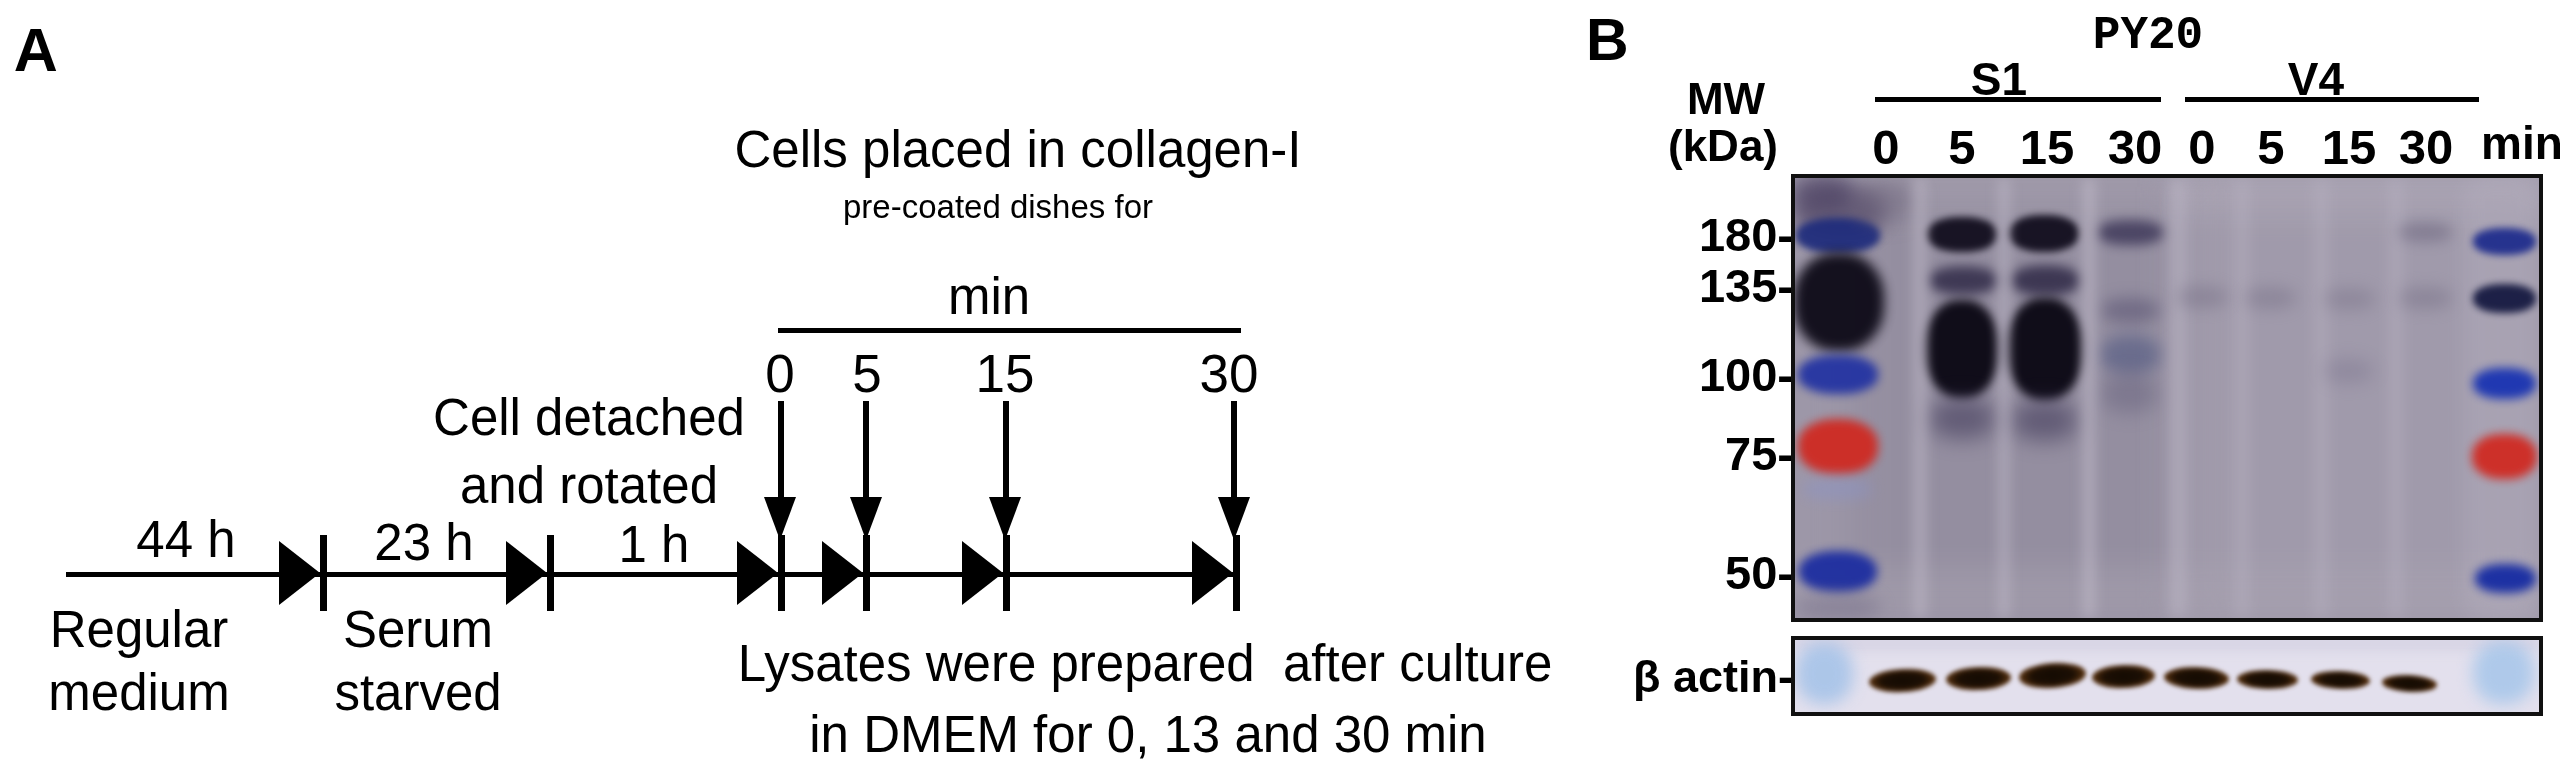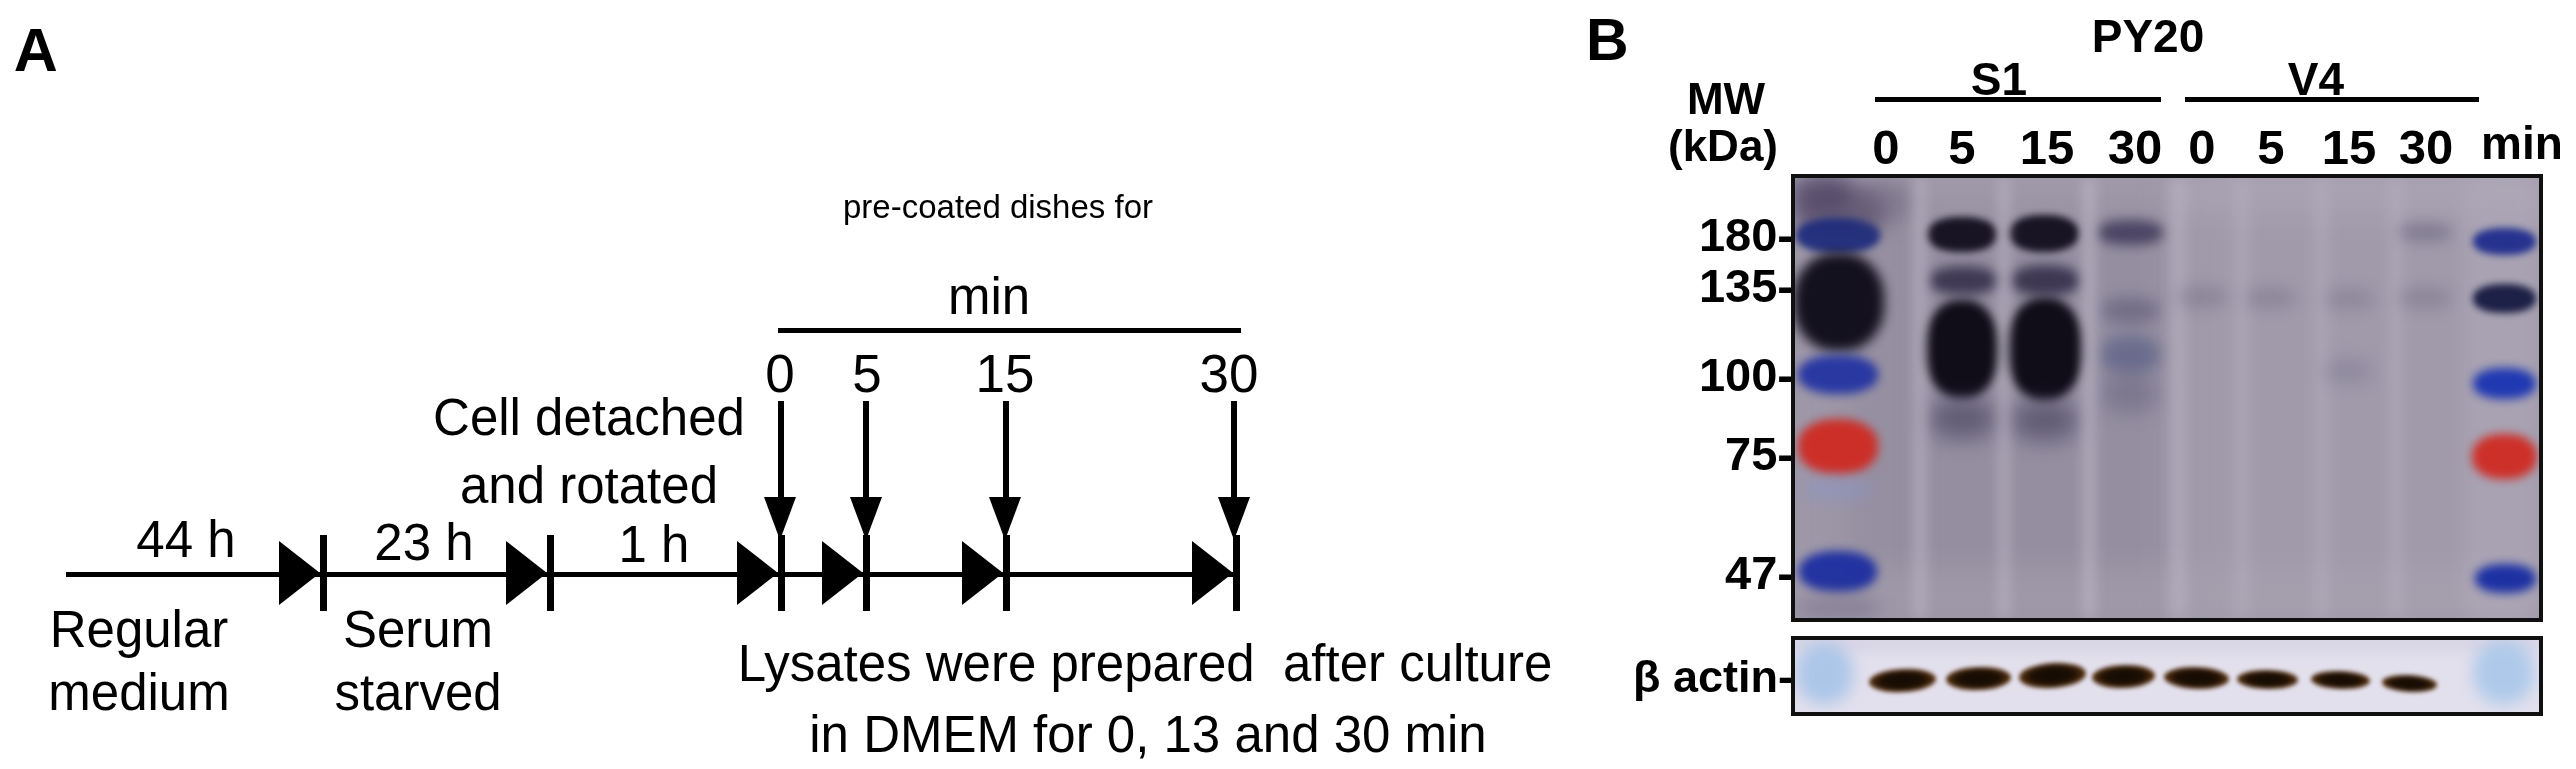--- a/index.html
+++ b/index.html
@@ -9,27 +9,28 @@
      font-family:"Liberation Sans",sans-serif;}
   .ctr{transform:translateX(-50%);text-align:center;}
   #blot,#actin{position:absolute;border:4.9px solid #101010;overflow:hidden;}
 </style>
 </head>
 <body>
 
 <div id="cv">
 
   <div class="t" style="left:13.7px;top:17.6px;font-size:61px;font-weight:700;">A</div>
+  <div class="t ctr" style="left:1018px;top:123px;font-size:51px;">Cells placed in collagen-I</div>
   <div class="t ctr" style="left:998px;top:190px;font-size:33px;">pre-coated dishes for</div>
   <div class="t ctr" style="left:989px;top:270px;font-size:51px;">min</div>
   <div class="t ctr" style="left:1145px;top:637px;font-size:51px;">Lysates were prepared  after culture</div>
   <div class="t ctr" style="left:1148px;top:708px;font-size:51px;">in DMEM for 0, 13 and 30 min</div>
 
   <div class="t" style="left:1586px;top:9.8px;font-size:59px;font-weight:700;">B</div>
-  <div class="t ctr" style="left:2148px;top:11.7px;font-size:46px;font-weight:700;">PY20</div>
+  <div class="t ctr" style="left:2148px;top:11.7px;font-size:46px;font-weight:700;font-family:Liberation Mono, monospace;">PY20</div>
   <div class="t ctr" style="left:1726px;top:76px;font-size:44px;font-weight:700;">MW</div>
   <div class="t ctr" style="left:1723px;top:123px;font-size:44px;font-weight:700;">(kDa)</div>
   <div class="t ctr" style="left:2522px;top:119px;font-size:46px;font-weight:700;">min</div>
   <div class="t" style="left:1607px;top:653px;width:186px;text-align:right;font-size:45px;font-weight:700;">β actin-</div>
 
   <div id="blot" style="left:1791px;top:174px;width:744px;height:440px;background:#9d97a8;">
       <div style="position: absolute; left: -4.9px; top: -4.9px; width: 754px; height: 41px; background: rgb(178, 172, 186); opacity: 0.75; filter: blur(13.7px); border-radius: 0px;"></div>
       <div style="position: absolute; left: 54px; top: -4.9px; width: 333px; height: 450px; background: rgb(141, 135, 153); opacity: 0.5; filter: blur(17.6px); border-radius: 0px;"></div>
       <div style="position: absolute; left: 387px; top: -4.9px; width: 362px; height: 450px; background: rgb(164, 158, 174); opacity: 0.55; filter: blur(21.5px); border-radius: 0px;"></div>
       <div style="position: absolute; left: -4.9px; top: 387px; width: 754px; height: 59px; background: rgb(169, 163, 177); opacity: 0.45; filter: blur(13.7px); border-radius: 0px;"></div>
@@ -132,15 +133,15 @@
     <div style="position: absolute; left: 2047px; top: 119px; transform: translateX(-50%); font: 700 49px &quot;Liberation Sans&quot;, sans-serif;">15</div>
     <div style="position: absolute; left: 2135px; top: 119px; transform: translateX(-50%); font: 700 49px &quot;Liberation Sans&quot;, sans-serif;">30</div>
     <div style="position: absolute; left: 2202px; top: 119px; transform: translateX(-50%); font: 700 49px &quot;Liberation Sans&quot;, sans-serif;">0</div>
     <div style="position: absolute; left: 2271px; top: 119px; transform: translateX(-50%); font: 700 49px &quot;Liberation Sans&quot;, sans-serif;">5</div>
     <div style="position: absolute; left: 2349px; top: 119px; transform: translateX(-50%); font: 700 49px &quot;Liberation Sans&quot;, sans-serif;">15</div>
     <div style="position: absolute; left: 2426px; top: 119px; transform: translateX(-50%); font: 700 49px &quot;Liberation Sans&quot;, sans-serif;">30</div>
     <div style="position: absolute; left: 1607px; top: 207px; width: 186px; height: 55px; display: flex; align-items: center; justify-content: flex-end; font: 700 47px &quot;Liberation Sans&quot;, sans-serif;">180-</div>
     <div style="position: absolute; left: 1607px; top: 258px; width: 186px; height: 55px; display: flex; align-items: center; justify-content: flex-end; font: 700 47px &quot;Liberation Sans&quot;, sans-serif;">135-</div>
     <div style="position: absolute; left: 1607px; top: 347px; width: 186px; height: 55px; display: flex; align-items: center; justify-content: flex-end; font: 700 47px &quot;Liberation Sans&quot;, sans-serif;">100-</div>
     <div style="position: absolute; left: 1607px; top: 426px; width: 186px; height: 55px; display: flex; align-items: center; justify-content: flex-end; font: 700 47px &quot;Liberation Sans&quot;, sans-serif;">75-</div>
-    <div style="position: absolute; left: 1607px; top: 545px; width: 186px; height: 55px; display: flex; align-items: center; justify-content: flex-end; font: 700 47px &quot;Liberation Sans&quot;, sans-serif;">47-</div>
+    <div style="position: absolute; left: 1607px; top: 545px; width: 186px; height: 55px; display: flex; align-items: center; justify-content: flex-end; font: 700 47px &quot;Liberation Sans&quot;, sans-serif;">50-</div>
   </div>
 
 
 </body></html>

